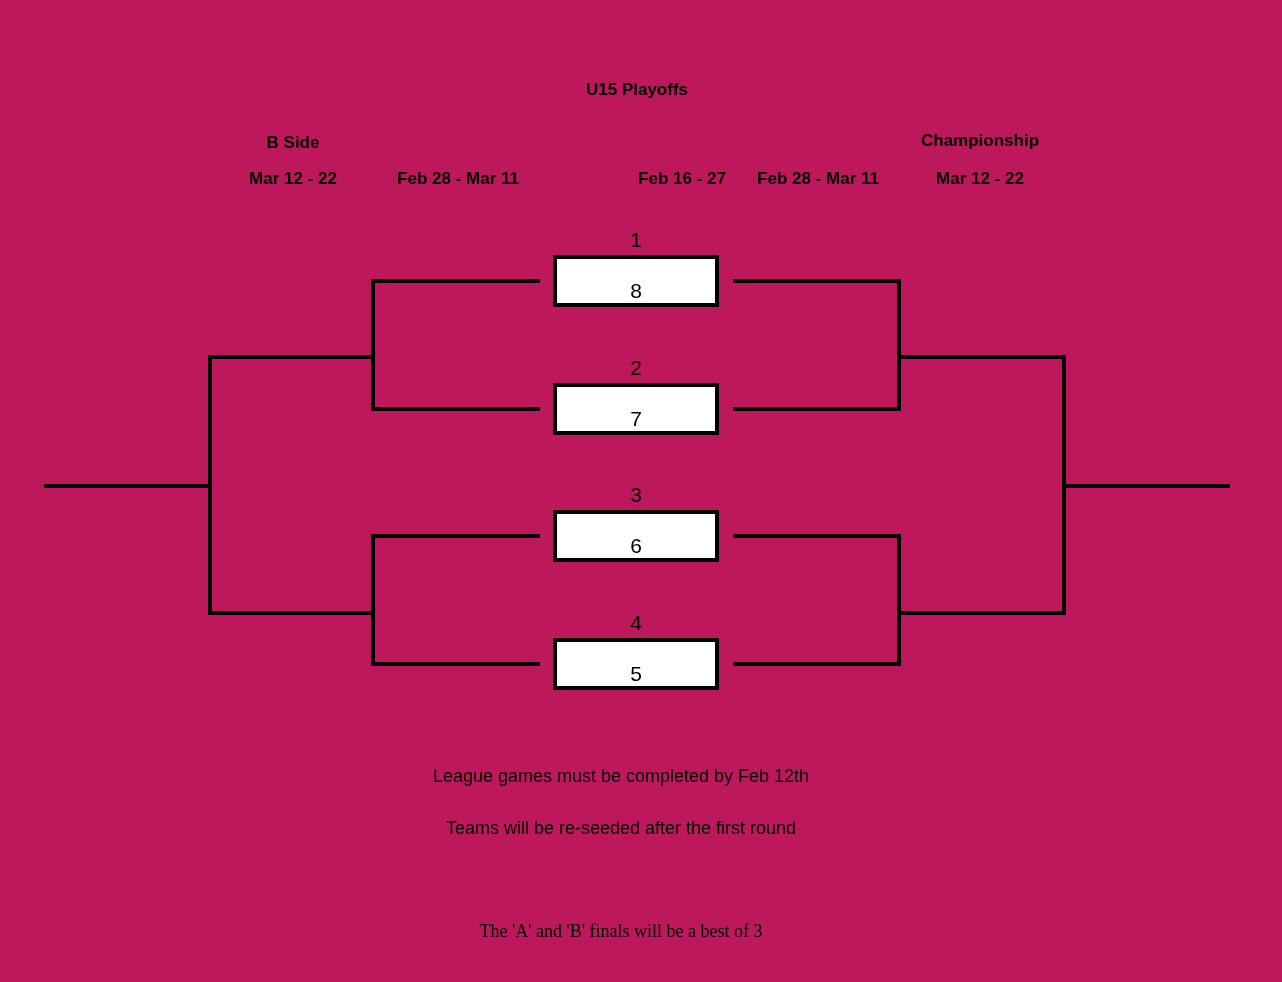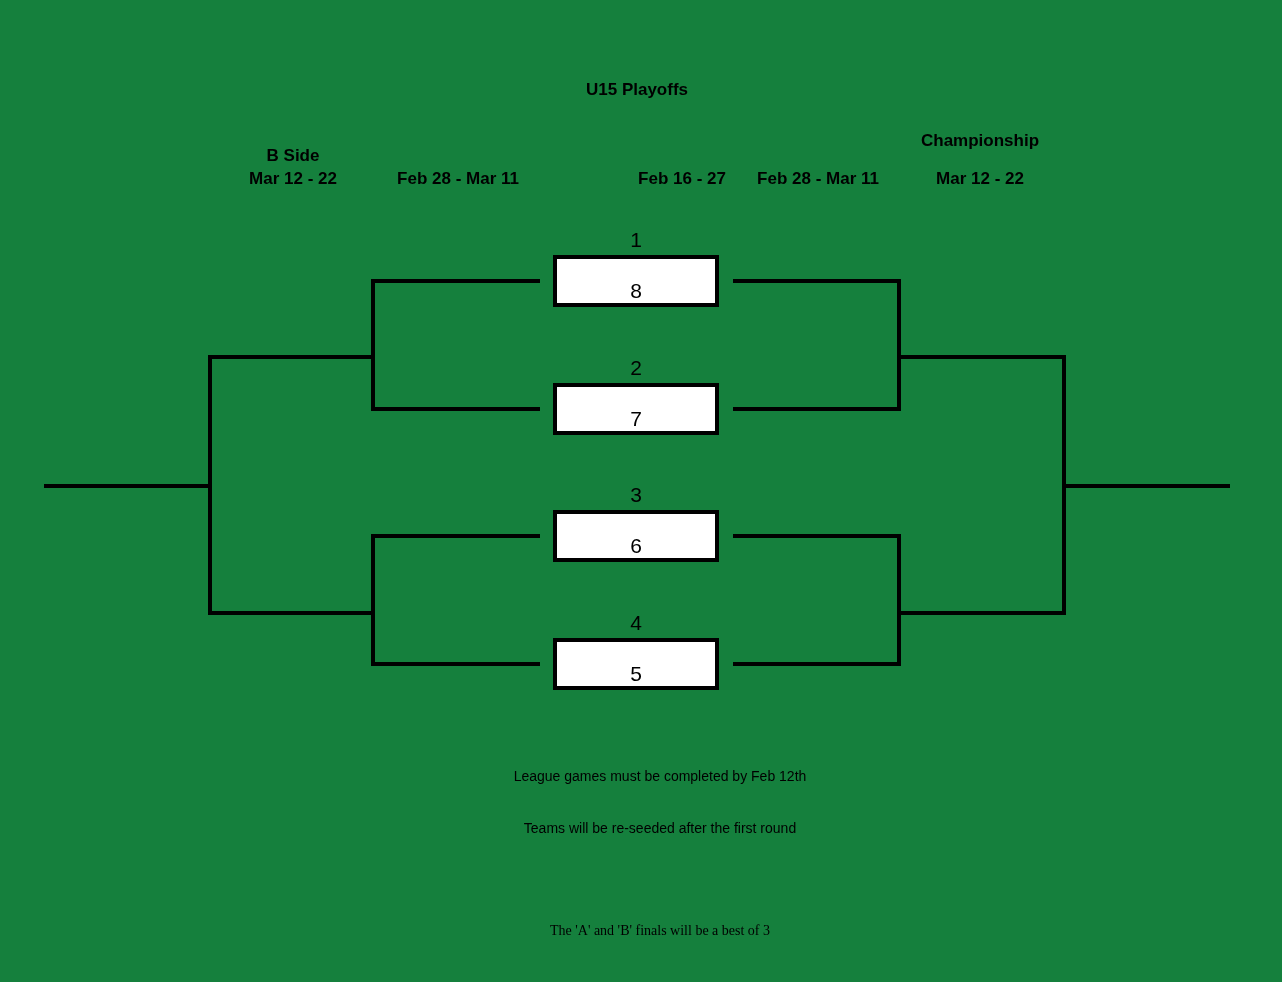--- a/index.html
+++ b/index.html
@@ -1,34 +1,34 @@
 <!DOCTYPE html>
 <html><head>
 <meta charset="utf-8">
 <style>
   html, body { margin: 0; padding: 0; background: #ffffff; }
   .page {
     position: relative;
     width: 1282px;
     height: 982px;
-    background: #15803d;
+    background: #be185d;
     font-family: "Liberation Sans", sans-serif;
     color: #000000;
     overflow: hidden;
   }
   .t {
     position: absolute;
     transform: translateX(-50%);
     white-space: nowrap;
     line-height: 22px;
     color: #000000;
   }
   .bold  { font-weight: bold; font-size: 17px; }
   .title { left: 637px; top: 79px; }
-  .hdr-left  { left: 293px; top: 145px; }
+  .hdr-left  { left: 293px; top: 132px; }
   .hdr-right { left: 980px; top: 130px; }
   .date { top: 168px; }
   .date-c1 { left: 293px; }
   .date-c2 { left: 458px; }
   .date-c3 { left: 638px; margin-left: 44px; }
   .date-c4 { left: 818px; }
   .date-c5 { left: 980px; }
   .lines-svg { position: absolute; left: 0; top: 0; }
   .match {
     position: absolute;
@@ -54,22 +54,22 @@
     border: 4px solid #000000;
     box-sizing: border-box;
     background: #ffffff;
   }
   .seed-bottom {
     position: absolute;
     left: 0; right: 0; bottom: 1px;
     line-height: 22px;
   }
   .note {
-    font-size: 14px;
-    left: 660px;
+    font-size: 18px;
+    left: 621px;
     text-align: center;
   }
   .n1 { top: 765px; }
   .n2 { top: 817px; }
   .n3 { top: 868px; }
   .n4 { top: 920px; font-family: Liberation Serif, serif; }
 </style>
 </head>
 <body>
 

